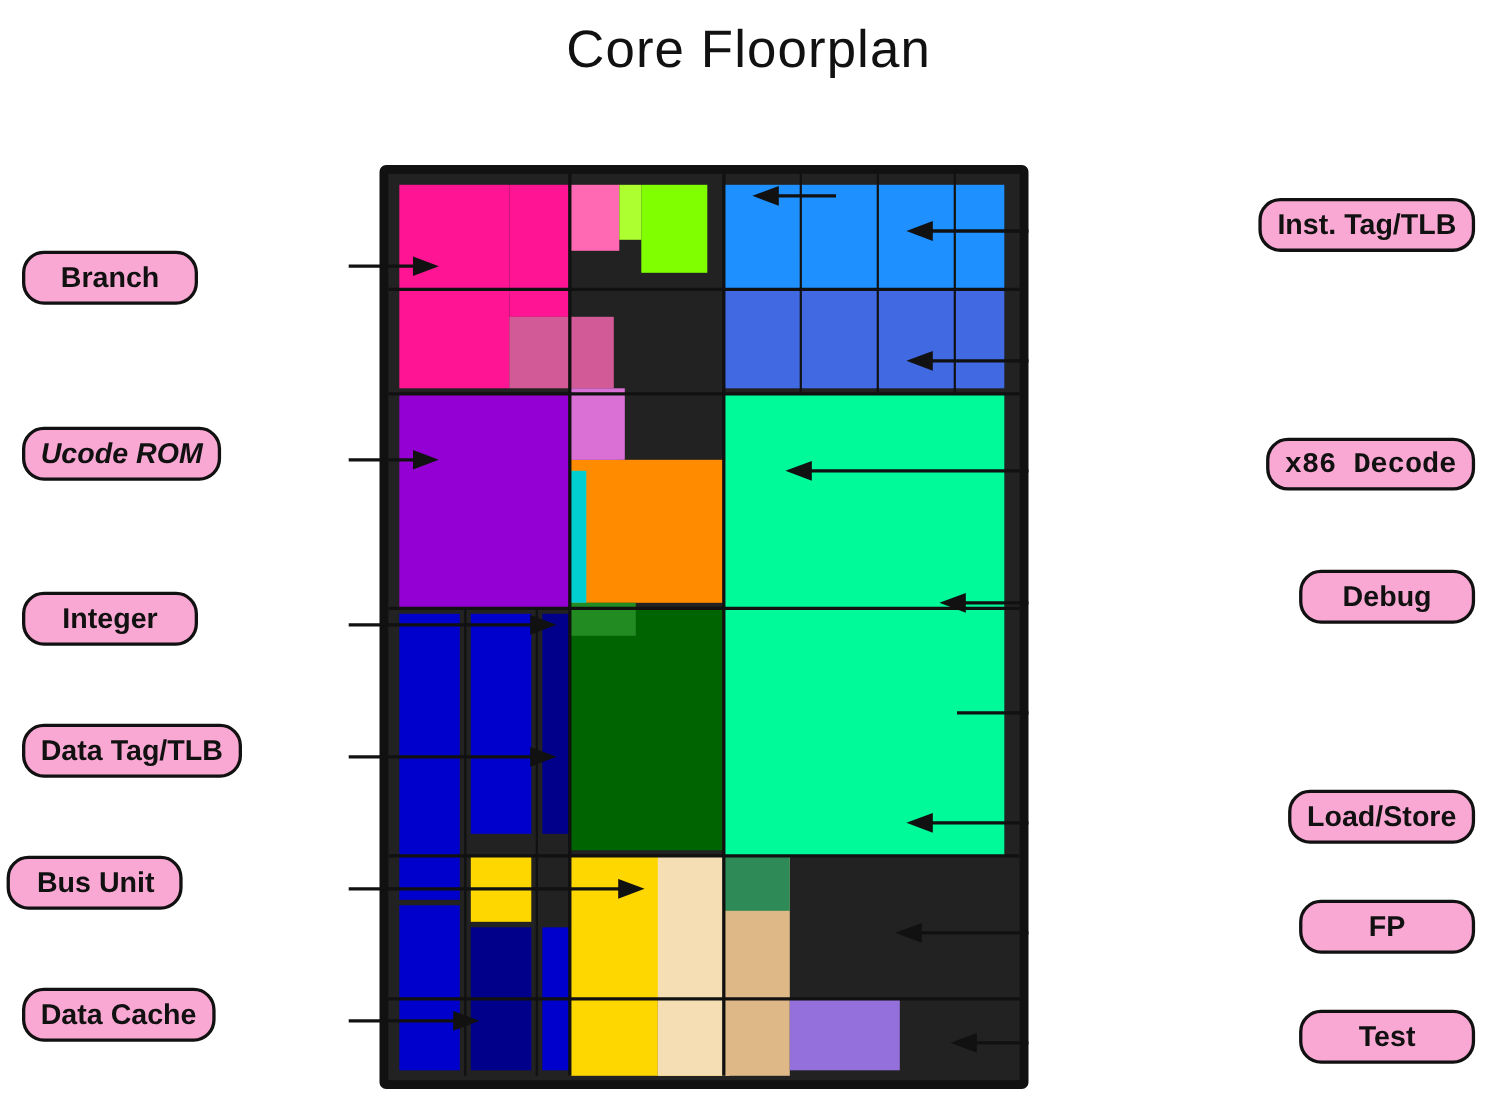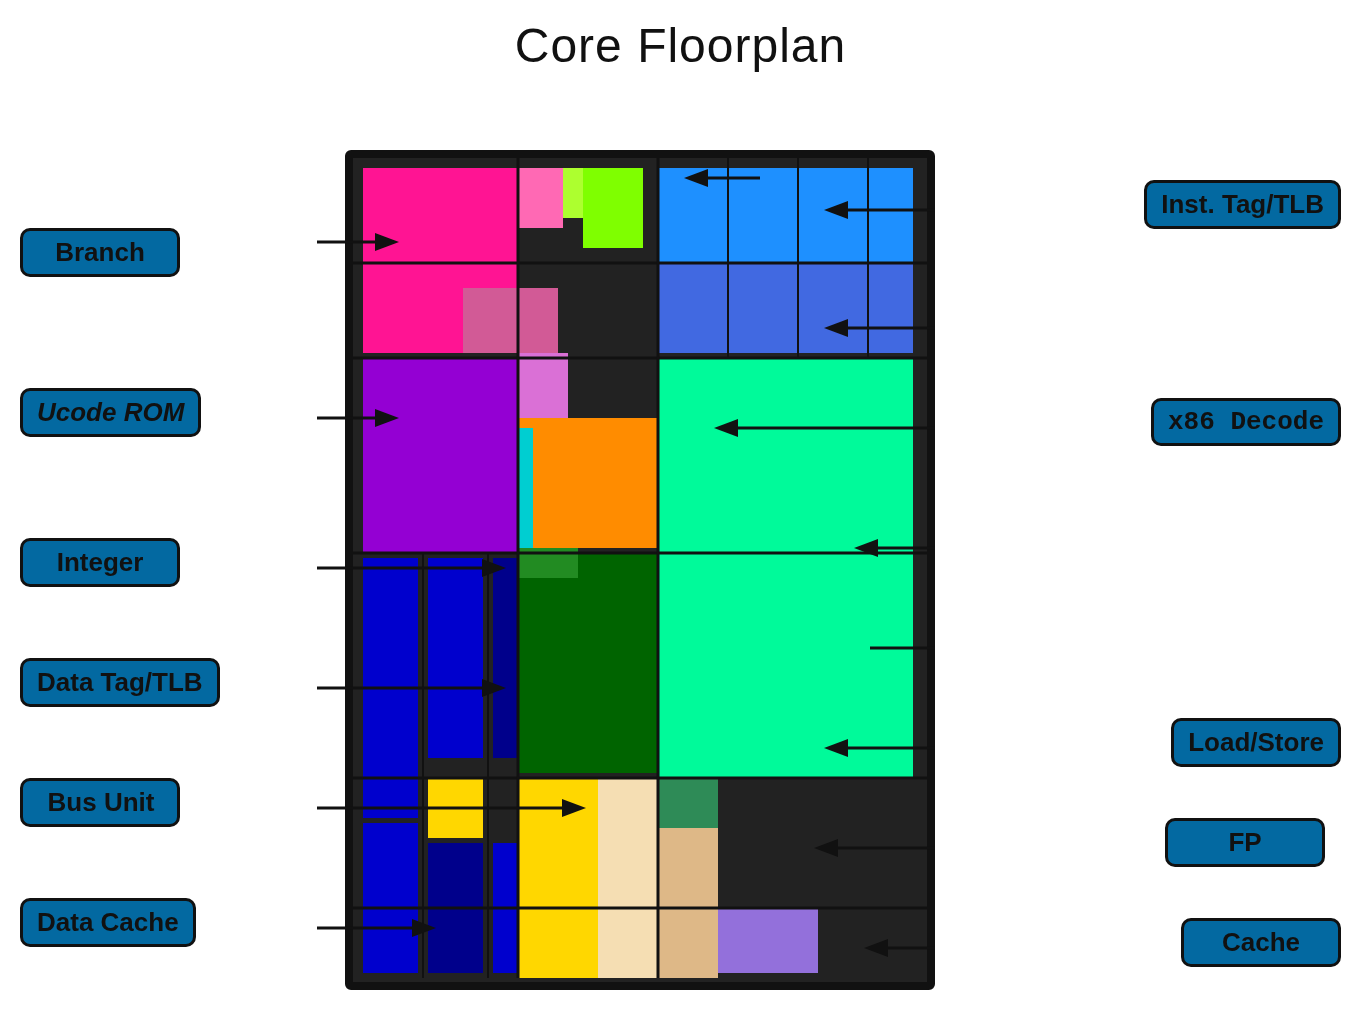--- a/index.html
+++ b/index.html
@@ -44,22 +44,22 @@
 
     
     .block {
       position: absolute;
     }
 
     
     .label-box {
       position: absolute;
       border: 3px solid #111;
-      border-radius: 10px;
-      background: #0369a1;
+      border-radius: 20px;
+      background: #f9a8d4;
       display: flex;
       align-items: center;
       justify-content: center;
       font-size: 26px;
       font-weight: 700;
       color: #111;
       white-space: nowrap;
       padding: 6px 14px;
       min-width: 160px;
     }
@@ -179,22 +179,23 @@
       <marker id="arr" markerWidth="8" markerHeight="8" refX="6" refY="3" orient="auto">
         <path d="M0,0 L0,6 L8,3 z" fill="#111"></path>
       </marker>
     </defs>
   </svg>
 
   <div class="label-box" style="top:108px;left:20px;">Branch</div>
   <div class="label-box" style="top:268px;left:20px;font-style:italic;">Ucode ROM</div>
   <div class="label-box" style="top:418px;left:20px;">Integer</div>
   <div class="label-box" style="top:538px;left:20px;">Data Tag/TLB</div>
-  <div class="label-box" style="top:658px;left:20px;padding-left:16px;">Bus Unit</div>
+  <div class="label-box" style="top:658px;left:6px;padding-left:16px;">Bus Unit</div>
   <div class="label-box" style="top:778px;left:20px;">Data Cache</div>
 
   <div class="label-box" style="top:60px;right:20px;">Inst. Tag/TLB</div>
   <div class="label-box" style="top:278px;right:20px;font-family:Liberation Mono, monospace;">x86 Decode</div>
+  <div class="label-box" style="top:398px;right:20px;">Debug</div>
   <div class="label-box" style="top:598px;right:20px;">Load/Store</div>
-  <div class="label-box" style="top:698px;right:36px;">FP</div>
-  <div class="label-box" style="top:798px;right:20px;">Cache</div>
+  <div class="label-box" style="top:698px;right:20px;">FP</div>
+  <div class="label-box" style="top:798px;right:20px;">Test</div>
 
 </div>
 
 </body></html>

